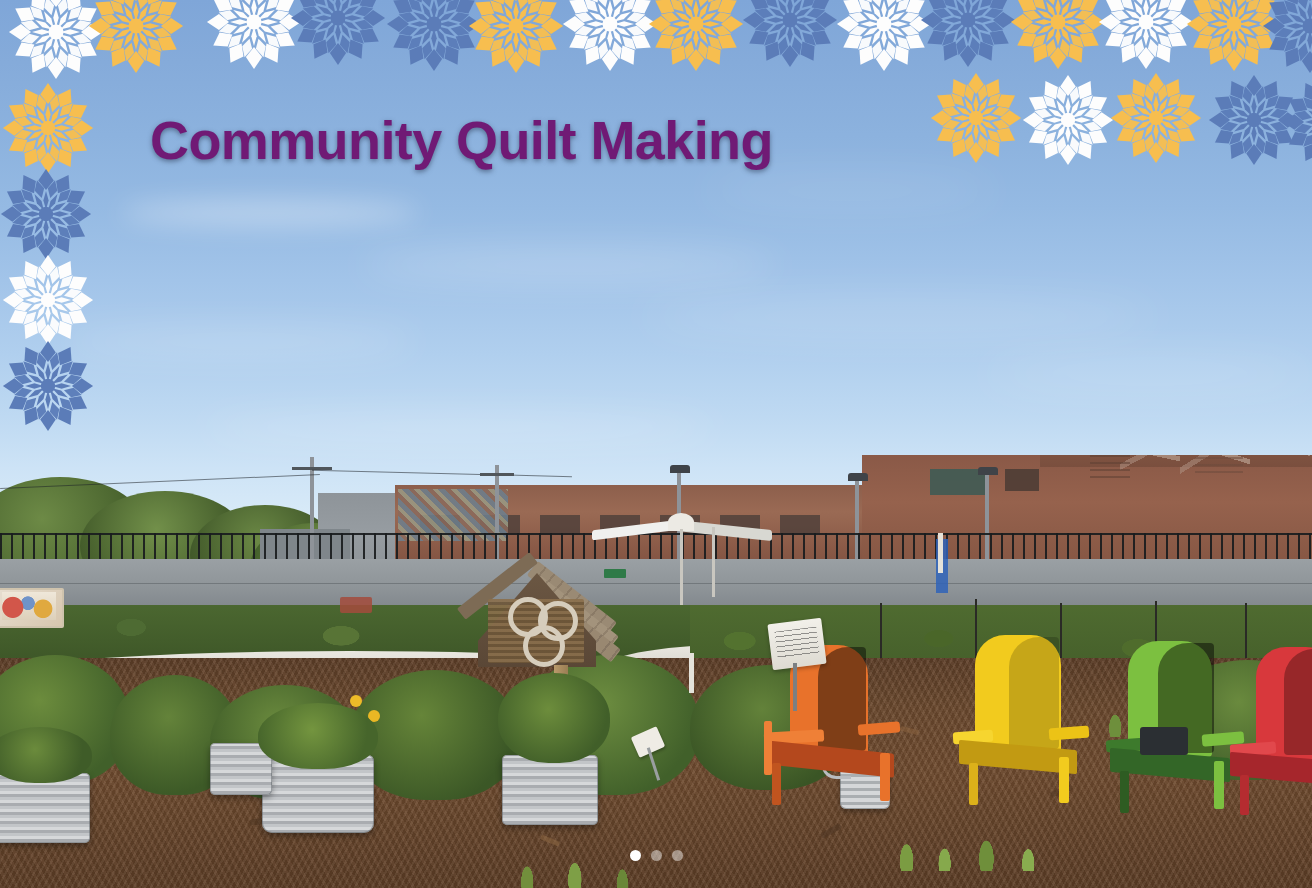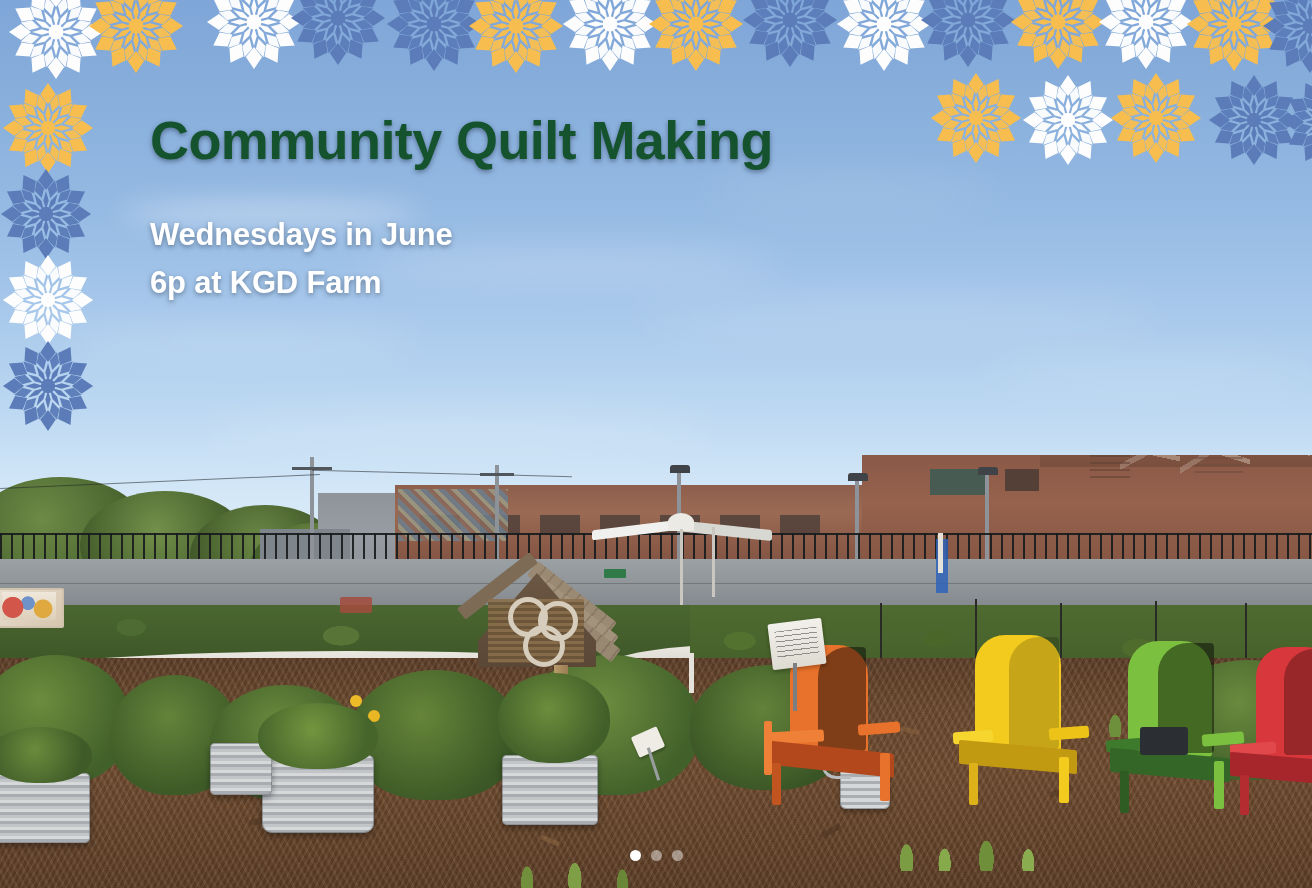--- a/index.html
+++ b/index.html
@@ -128,21 +128,21 @@
 
   
   .mural{position:absolute;opacity:.55;}
 
   
   .sign{position:absolute;border-radius:2px;}
 
   
   .copy{position:absolute;left:150px;top:112px;width:800px;}
   .t-title{
-    font-size:54px;font-weight:bold;color:#14532d;letter-spacing:-.6px;
+    font-size:54px;font-weight:bold;color:#701a75;letter-spacing:-.6px;
     line-height:1.05;margin:0 0 8px 0;
     text-shadow:0 2px 5px rgba(40,55,80,.55);
   }
   .t-sub{
     font-size:32px;font-weight:bold;color:#ffffff;letter-spacing:-.2px;
     line-height:1.1;margin:0;
     text-shadow:0 2px 5px rgba(40,55,80,.5);
   }
   .t-when{
     margin-top:42px;
@@ -1335,24 +1335,20 @@
           <polygon points="45.67,52.50 38.68,59.84 28.35,62.50 35.82,54.88" fill="#5B7CB8"></polygon>
           <polygon points="45.00,50.00 35.28,52.86 25.00,50.00 35.28,47.14" fill="#5B7CB8"></polygon>
           <polygon points="45.67,47.50 35.82,45.12 28.35,37.50 38.68,40.16" fill="#5B7CB8"></polygon>
           <polygon points="47.50,45.67 40.16,38.68 37.50,28.35 45.12,35.82" fill="#5B7CB8"></polygon>
           <polygon points="50.00,42.00 54.00,43.07 56.93,46.00 58.00,50.00 56.93,54.00 54.00,56.93 50.00,58.00 46.00,56.93 43.07,54.00 42.00,50.00 43.07,46.00 46.00,43.07" fill="#5B7CB8"></polygon>
         </svg></div>
     </div>
 
   <div class="copy">
     <h1 class="t-title">Community Quilt Making</h1>
-    <div class="t-when">
-      <div>Wednesdays in June</div>
-      <div>6p at KGD Farm</div>
-    </div>
   </div>
 
   <div class="dots" id="dots-container">
       <div class="dot on"></div>
       <div class="dot"></div>
       <div class="dot"></div>
     </div>
 
 </div>
 

